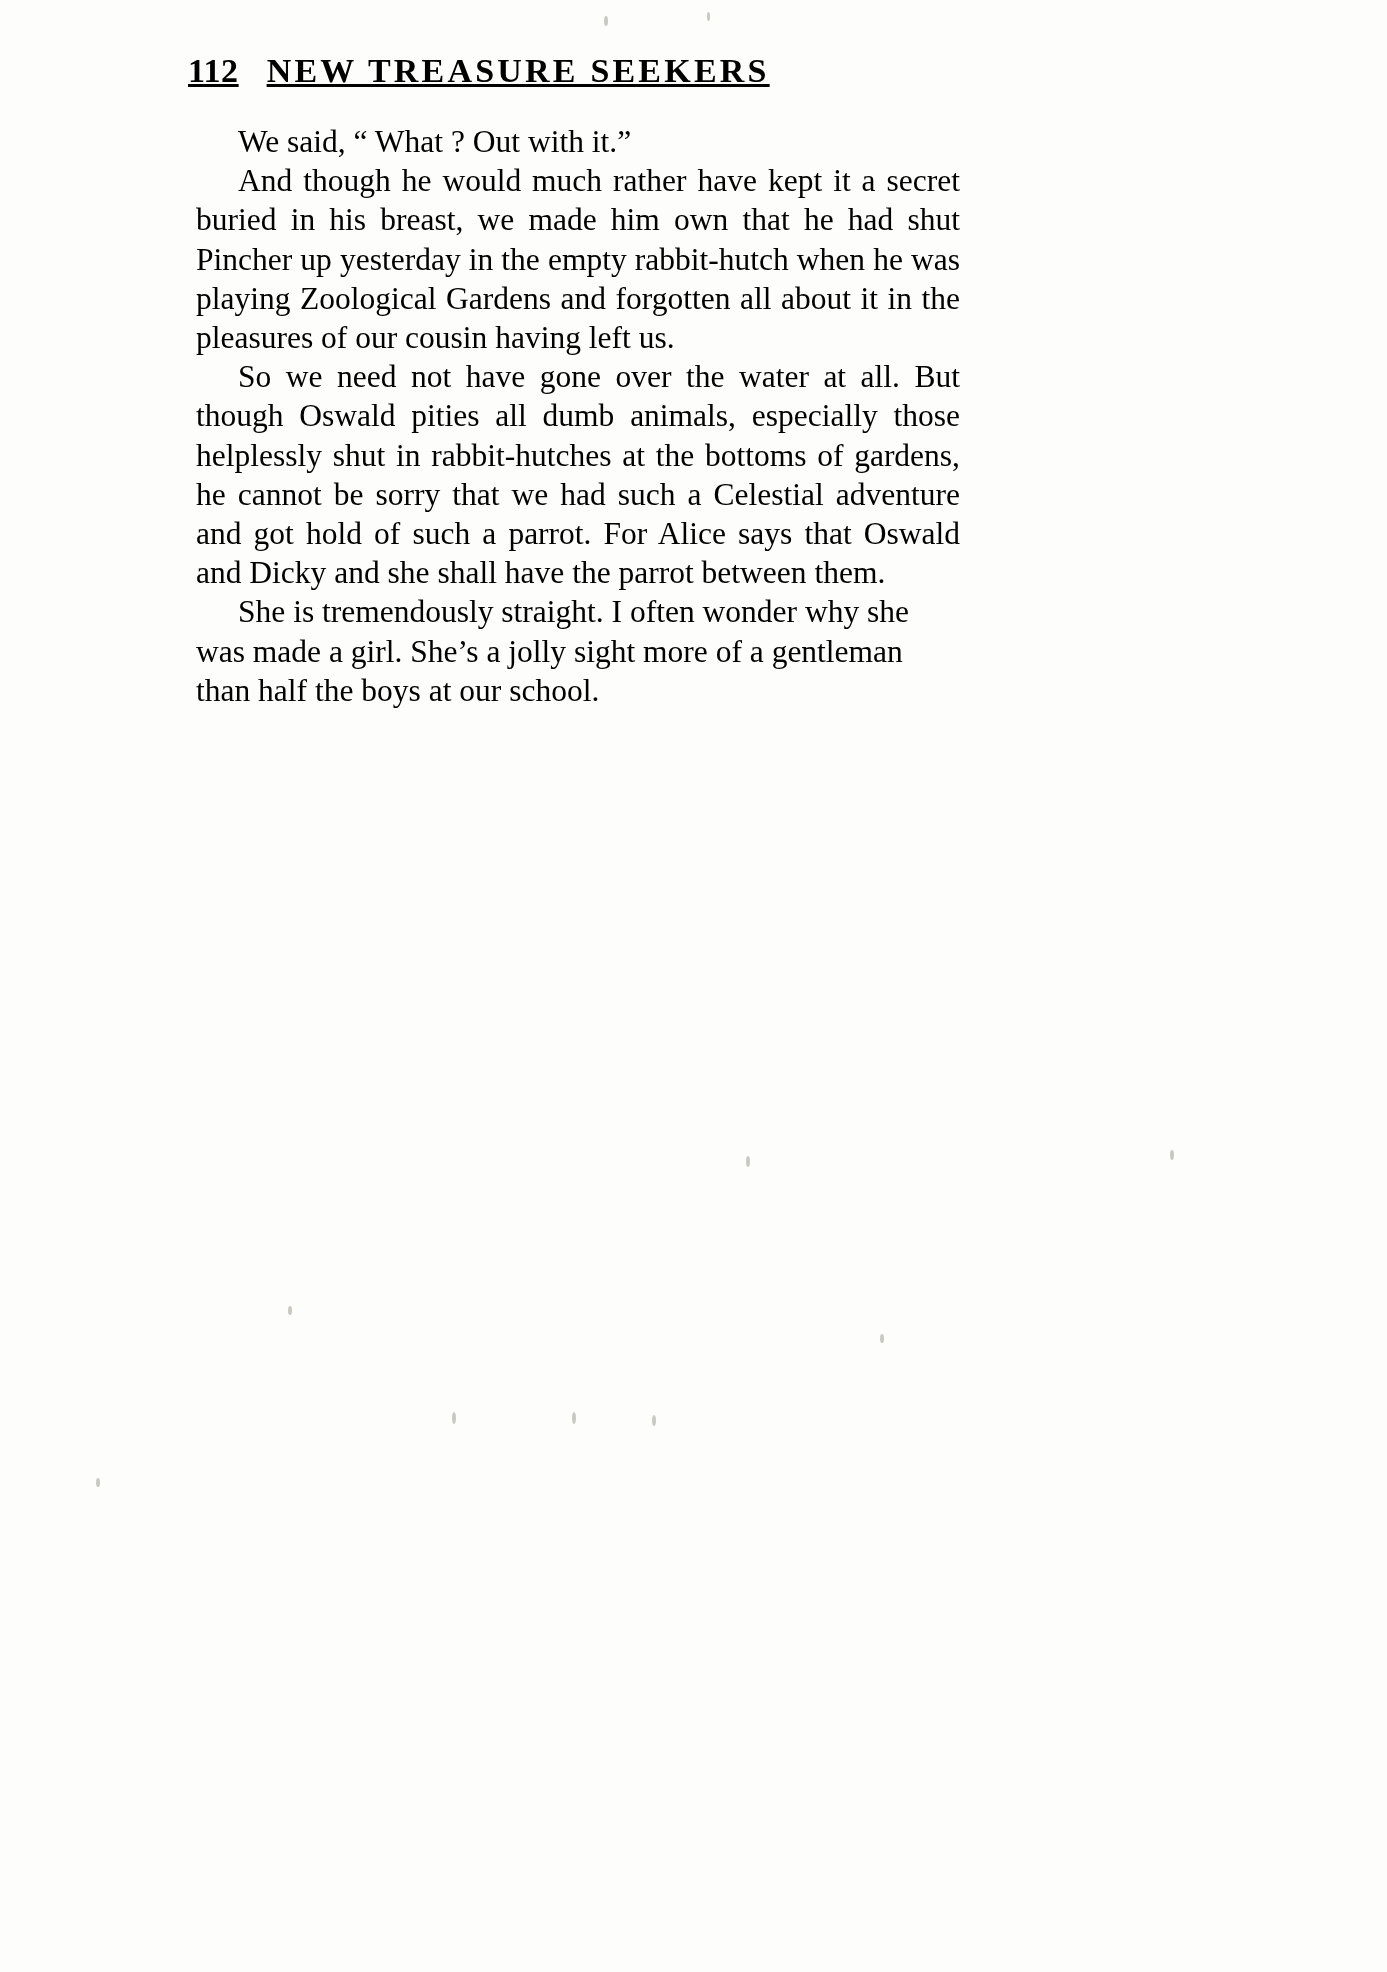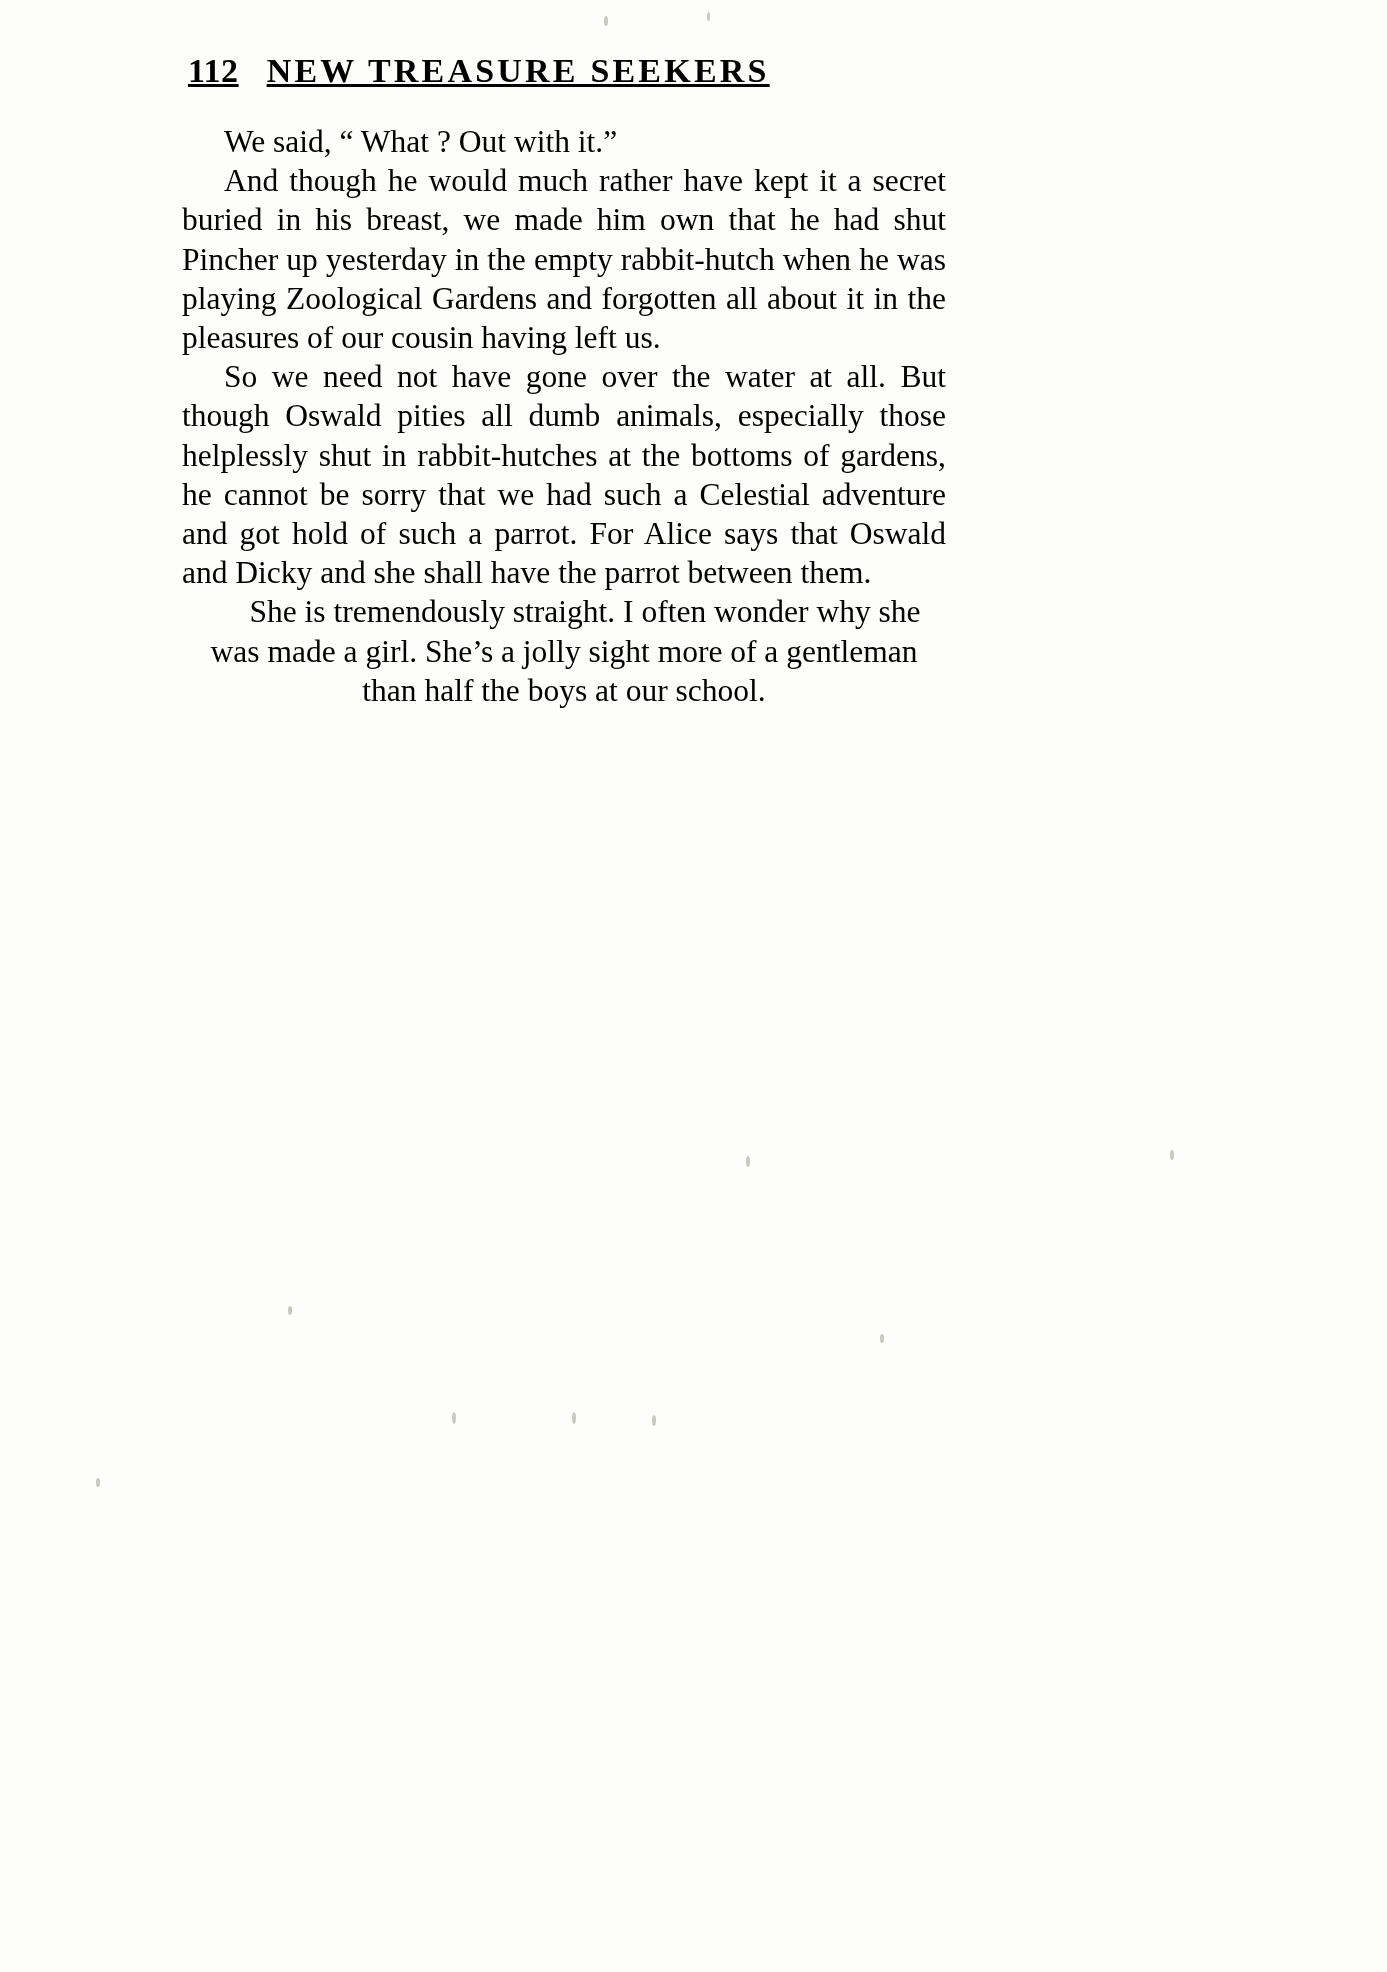--- a/index.html
+++ b/index.html
@@ -40,35 +40,35 @@
   .running-head {
     font-size: 34px;
     font-weight: bold;
     letter-spacing: 3.2px;
     margin-left: 28px;
     font-family: "Liberation Serif", serif;
   }
   .body-text {
     position: absolute;
     top: 122px;
-    left: 182px;
+    left: 196px;
     width: 764px;
     font-size: 31.5px;
     line-height: 39.2px;
     text-align: justify;
     text-justify: inter-word;
     font-family: "Liberation Serif", serif;
   }
   .body-text p {
     margin: 0;
     text-indent: 42px;
     text-align: justify;
   }
   .body-text p:last-child {
-    text-align: center;
+    text-align: left;
   }
   
   .speck {
     position: absolute;
     background: #b9b5ad;
     border-radius: 50%;
     opacity: 0.75;
   }
 </style>
 </head>

